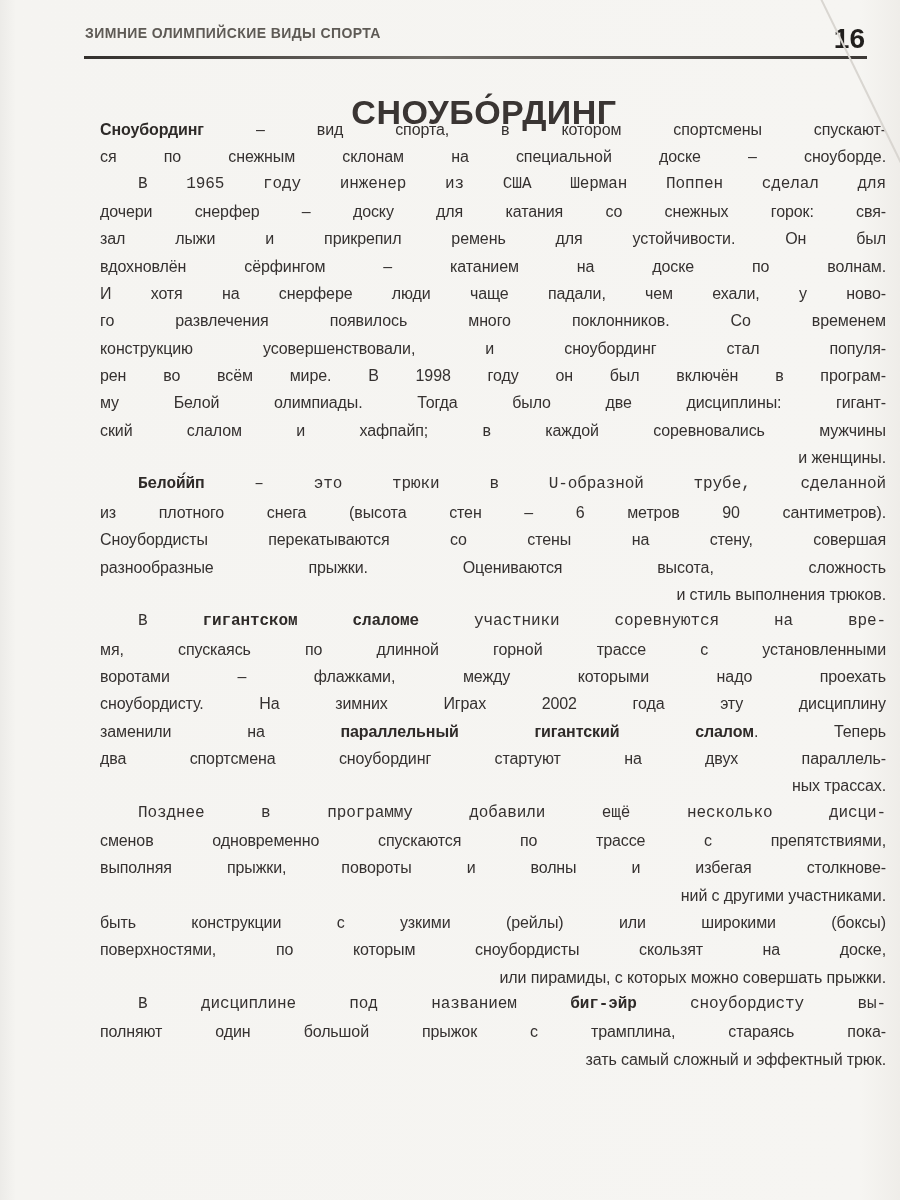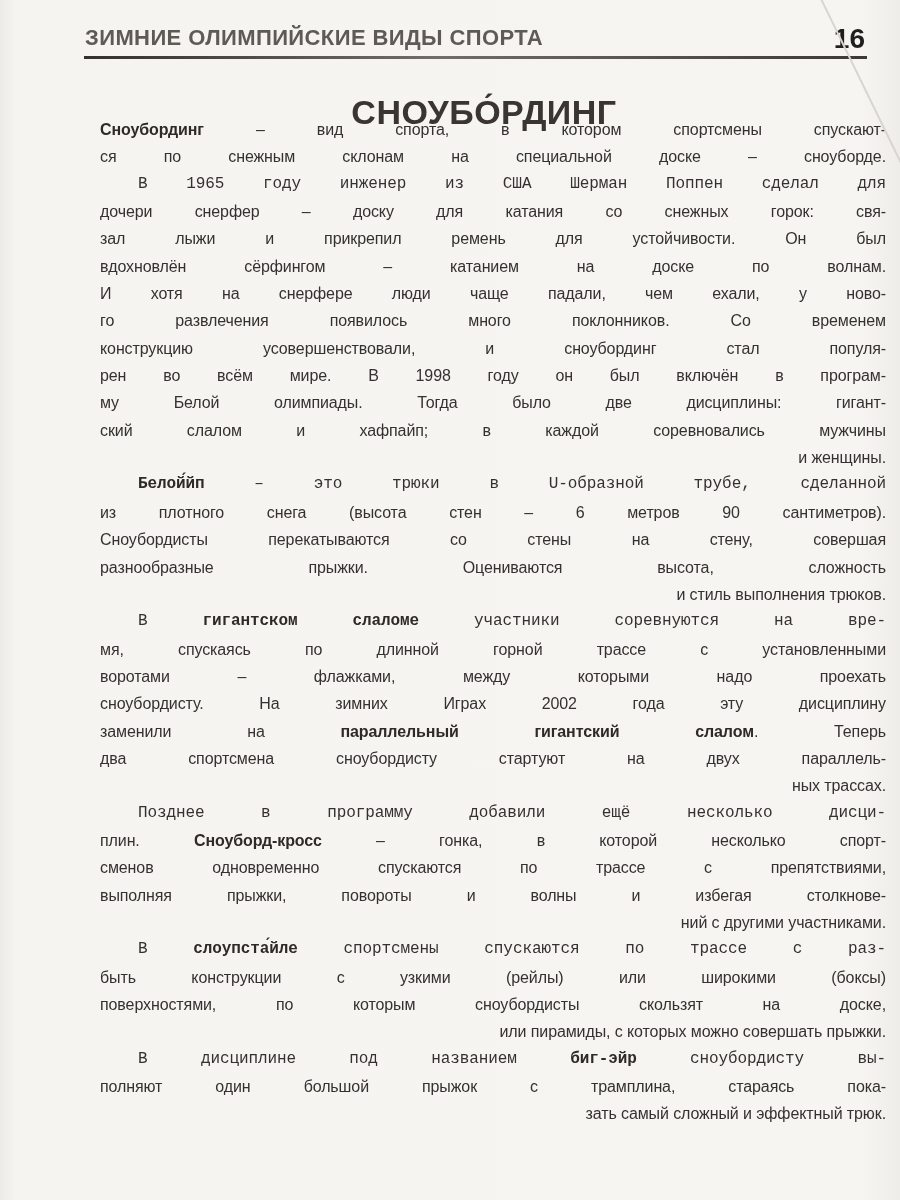--- a/index.html
+++ b/index.html
@@ -12,21 +12,21 @@
     position: relative;
     width: 900px; height: 1200px;
     background: linear-gradient(90deg, #ecebe8 0px, #f5f4f1 16px, #f6f5f2 860px, #efede9 900px);
     overflow: hidden;
   }
   .running-head {
     position: absolute; left: 85px; top: 22px; width: 782px; height: 34px;
   }
   .rh-title {
     position: absolute; left: 0; top: 3px;
-    font-size: 22px; font-weight: 700; letter-spacing: 0.4px;
+    font-size: 14px; font-weight: 700; letter-spacing: 0.4px;
     color: #5e5a55;
   }
   .rh-num {
     position: absolute; right: 2px; top: 1px;
     font-size: 28px; font-weight: 700; color: #211f1d;
   }
   .rule {
     position: absolute; left: 84px; top: 56px; width: 783px; height: 3px;
     background: linear-gradient(90deg, #33302d 0%, #716d68 45%, #3c3936 100%);
   }
@@ -80,28 +80,26 @@
       <div class="tline just ind"><span class="b">Белой́йп</span><span> – это трюки в U-образной трубе, сделанной</span></div>
       <div class="tline just"><span>из плотного снега (высота стен – 6 метров 90 сантиметров).</span></div>
       <div class="tline just"><span>Сноубордисты перекатываются со стены на стену, совершая</span></div>
       <div class="tline just"><span>разнообразные прыжки. Оцениваются высота, сложность</span></div>
       <div class="tline"><span>и стиль выполнения трюков.</span></div>
       <div class="tline just ind"><span>В </span><span class="b">гигантском слаломе</span><span> участники соревнуются на вре-</span></div>
       <div class="tline just"><span>мя, спускаясь по длинной горной трассе с установленными</span></div>
       <div class="tline just"><span>воротами – флажками, между которыми надо проехать</span></div>
       <div class="tline just"><span>сноубордисту. На зимних Играх 2002 года эту дисциплину</span></div>
       <div class="tline just"><span>заменили на </span><span class="b">параллельный гигантский слалом</span><span>. Теперь</span></div>
-      <div class="tline just"><span>два спортсмена сноубордисту стартуют на двух параллель-</span></div>
+      <div class="tline just"><span>два спортсмена сноубординг стартуют на двух параллель-</span></div>
       <div class="tline"><span>ных трассах.</span></div>
       <div class="tline just ind"><span>Позднее в программу добавили ещё несколько дисци-</span></div>
-      <div class="tline just"><span>плин. </span><span class="b">Сноуборд-кросс</span><span> – гонка, в которой несколько спорт-</span></div>
       <div class="tline just"><span>сменов одновременно спускаются по трассе с препятствиями,</span></div>
       <div class="tline just"><span>выполняя прыжки, повороты и волны и избегая столкнове-</span></div>
       <div class="tline"><span>ний с другими участниками.</span></div>
-      <div class="tline just ind"><span>В </span><span class="b">слоупста́йле</span><span> спортсмены спускаются по трассе с раз-</span></div>
       <div class="tline just"><span>быть конструкции с узкими (рейлы) или широкими (боксы)</span></div>
       <div class="tline just"><span>поверхностями, по которым сноубордисты скользят на доске,</span></div>
       <div class="tline"><span>или пирамиды, с которых можно совершать прыжки.</span></div>
       <div class="tline just ind"><span>В дисциплине под названием </span><span class="b">биг-эйр</span><span> сноубордисту вы-</span></div>
       <div class="tline just"><span>полняют один большой прыжок с трамплина, стараясь пока-</span></div>
       <div class="tline"><span>зать самый сложный и эффектный трюк.</span></div>
     </div>
   <div class="crease"></div>
 </div>
 

